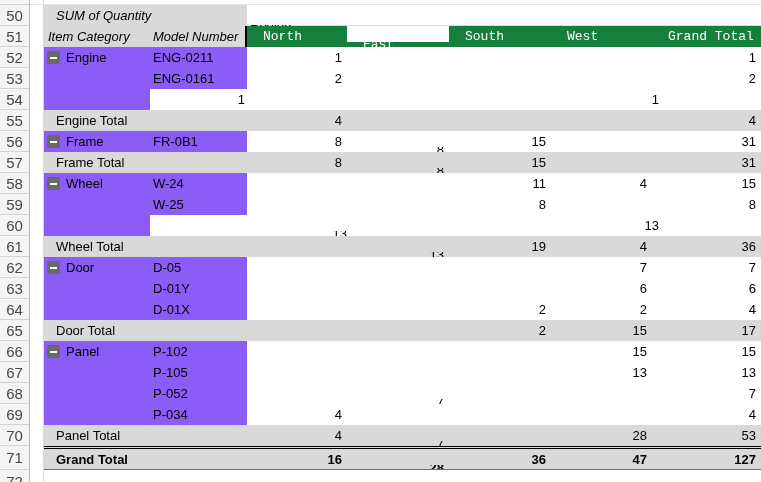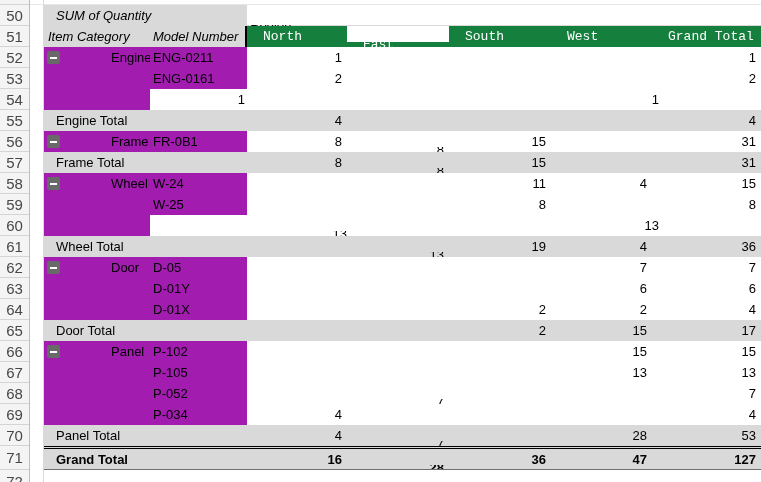--- a/index.html
+++ b/index.html
@@ -44,21 +44,21 @@
   .c-label{width:203px;padding-left:12px;}   
   .c-region{width:514px;padding-left:3px;margin-top:20px;}  
   .num{justify-content:flex-end;padding-right:5px;}
   
   .r-h1 .cell{background:#d9d9d9;font-style:italic;}
   .r-h2 .hdr-lt{background:#d9d9d9;font-style:italic;}
   .r-h2 .c-cat{padding-left:4px;}
   .r-h2 .c-model{border-right:2px solid #000000;}
   .hdr-dark{background:#15803d;color:#ffffff;padding-left:16px;font-family:Liberation Mono, monospace;}
   
-  .r-item .c-cat,.r-item .c-model{background:#a21caf;gap:45px;}
+  .r-item .c-cat,.r-item .c-model{background:#8b5cf6;}
   .r-sub{background:#d9d9d9;}
   .r-grand{
     background:#d9d9d9;font-weight:bold;height:24px;
     border-top:3px double #000;border-bottom:1px solid #6e6e6e;box-sizing:border-box;
   }
   .r-empty{height:12px;background:#fff;}
   
   .collapse-btn{
     width:13px;height:13px;margin-left:3px;margin-right:6px;flex:0 0 13px;
     background:#696969;border-radius:2px;display:flex;align-items:center;justify-content:center;

